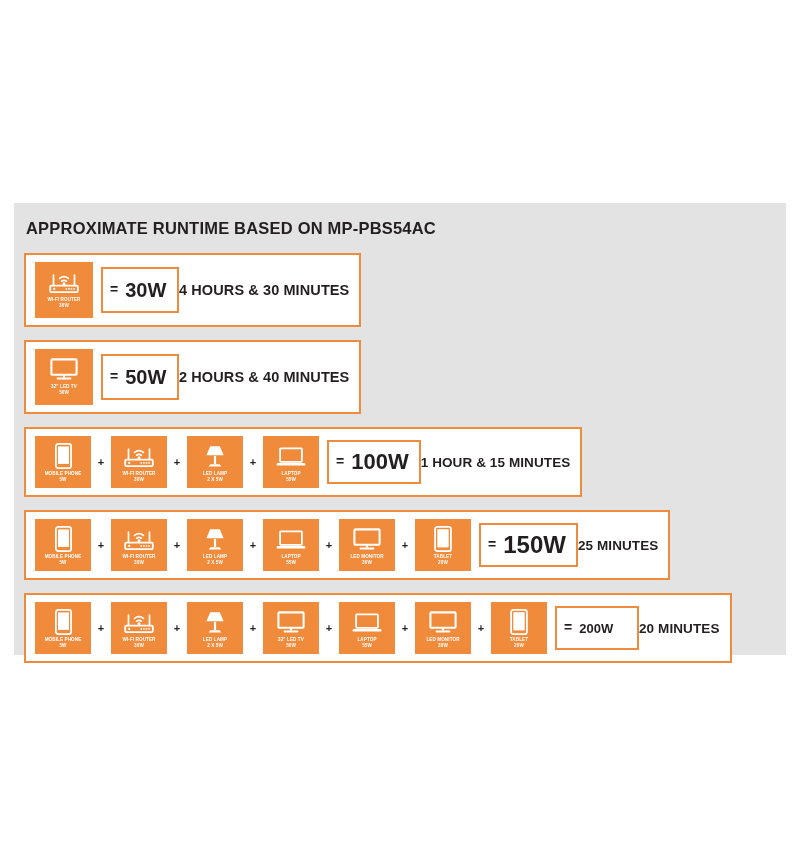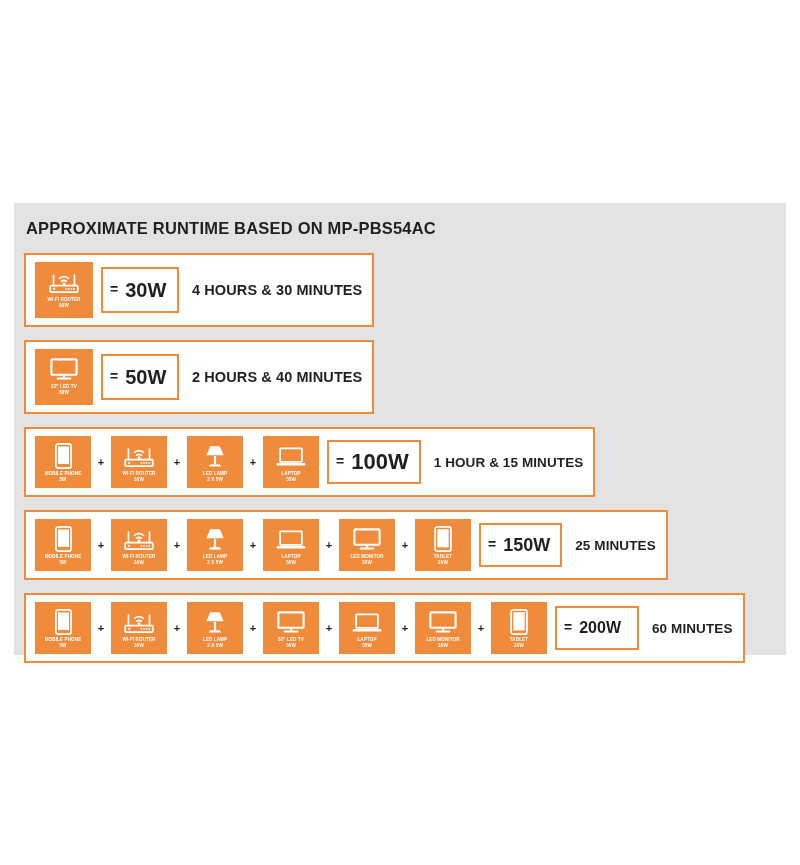--- a/index.html
+++ b/index.html
@@ -118,21 +118,20 @@
     font-size: 17px;
     font-weight: bold;
     color: #231f20;
     white-space: nowrap;
   }
   .runtime {
     font-size: 13.5px;
     font-weight: bold;
     color: #231f20;
     white-space: nowrap;
-    margin-left: 13px;
     letter-spacing: 0.1px;
   }
   .row.r1 .watt-box, .row.r2 .watt-box { height: 46px; }
   .row.r1 .runtime, .row.r2 .runtime { font-size: 14.5px; }
   .row.r1 .dev, .row.r2 .dev { width: 58px; height: 56px; }
   svg { display: block; }
 </style>
 </head>
 <body>
 
@@ -332,21 +331,21 @@
                   <svg width="18" height="26" viewBox="0 0 18 26">
       <rect x="1.1" y="0.9" width="15.8" height="24.2" rx="2.2" fill="none" stroke="#fff" stroke-width="1.8"></rect>
       <rect x="3.3" y="3.2" width="11.4" height="18.2" fill="#fff"></rect>
     </svg>
                 </div>
                 <div class="cap"><span>TABLET</span><br><span>20W</span></div>
               </div>
             </div>
             <div class="watt-box" style="min-width: 82px;">
               <span class="eq">=</span>
-              <span class="watt" style="font-size: 18px;">150W</span>
+              <span class="watt" style="font-size: 24px;">150W</span>
             </div>
             <div class="runtime">25 MINUTES</div>
           </div></div>
         <div><div class="row r5">
             <div class="row-inner">
               <div class="dev">
                 <div class="glyph">
                   <svg width="17" height="26" viewBox="0 0 17 26">
       <rect x="0.9" y="0.9" width="15.2" height="24.2" rx="2.4" fill="none" stroke="#fff" stroke-width="1.8"></rect>
       <rect x="3" y="3.4" width="11" height="17.5" fill="#fff"></rect>
@@ -428,20 +427,20 @@
                   <svg width="18" height="26" viewBox="0 0 18 26">
       <rect x="1.1" y="0.9" width="15.8" height="24.2" rx="2.2" fill="none" stroke="#fff" stroke-width="1.8"></rect>
       <rect x="3.3" y="3.2" width="11.4" height="18.2" fill="#fff"></rect>
     </svg>
                 </div>
                 <div class="cap"><span>TABLET</span><br><span>20W</span></div>
               </div>
             </div>
             <div class="watt-box" style="min-width: 84px;">
               <span class="eq">=</span>
-              <span class="watt" style="font-size: 16px;">200W</span>
-            </div>
-            <div class="runtime">60 MINUTES</div>
+              <span class="watt" style="font-size: 13px;">200W</span>
+            </div>
+            <div class="runtime">20 MINUTES</div>
           </div></div>
       </div>
 
   </div>
 </div>
 
 </body></html>

